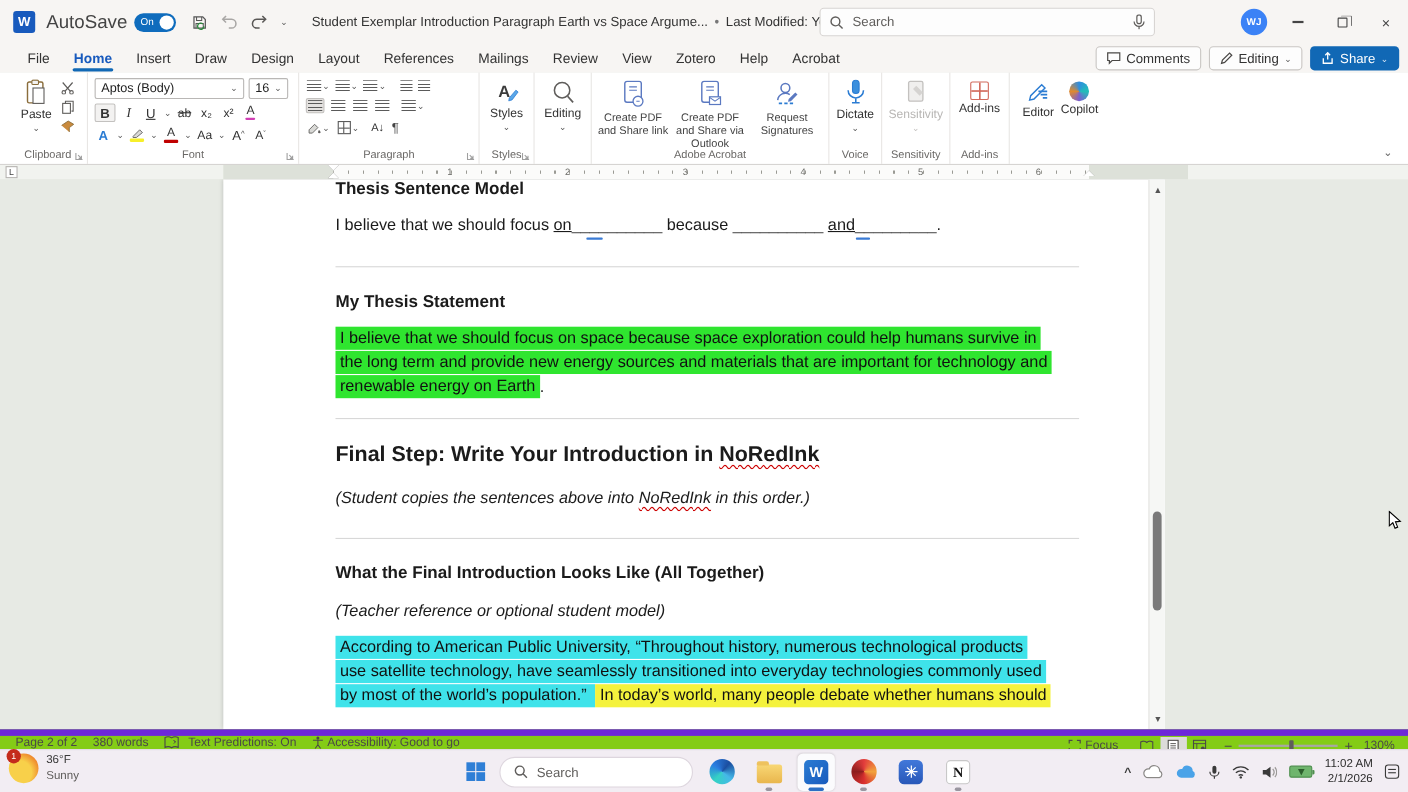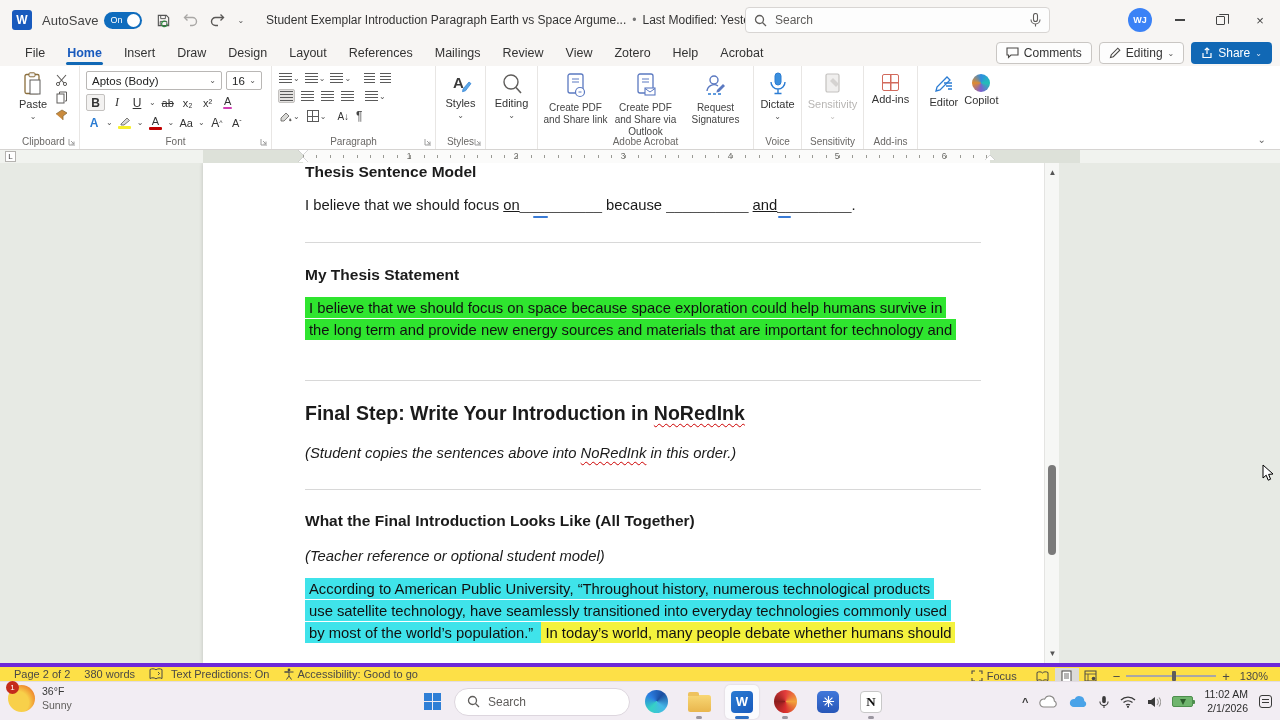--- a/index.html
+++ b/index.html
@@ -3,21 +3,21 @@
 <meta charset="utf-8">
 <style>
 *{margin:0;padding:0;box-sizing:border-box}
 html,body{width:1280px;height:720px}
 body{font-family:"Liberation Sans","DejaVu Sans",sans-serif;background:#e7eae4;overflow:hidden;position:relative;color:#333}
 svg{display:block}
 
 
 #titlebar{position:absolute;top:0;left:0;width:1280px;height:40px;background:#f7f5f3;display:flex;align-items:center}
 .appicon{width:20px;height:20px;margin-left:12px;background:#185abd;border-radius:3px;color:#fff;font-weight:bold;font-size:12px;display:flex;align-items:center;justify-content:center}
-.autosave-label{font-size:13px;color:#444;margin-left:10px}
+.autosave-label{font-size:17px;color:#444;margin-left:10px}
 .toggle{width:38px;height:17px;background:#0f6cbd;border-radius:9px;margin-left:6px;position:relative;display:flex;align-items:center}
 .toggle .on-txt{color:#fff;font-size:9px;margin-left:6px}
 .toggle .knob{position:absolute;right:2px;width:13px;height:13px;background:#fff;border-radius:50%}
 .qat{display:flex;align-items:center;gap:12px;margin-left:14px;color:#5f5d5b}
 .qat .dim{opacity:.55}
 .tb-title{margin-left:22px;font-size:12px;color:#333;display:flex;align-items:center;gap:6px;white-space:nowrap}
 .tb-title .dot{color:#777}
 .tb-chev{font-size:9px;color:#555}
 #tb-search{position:absolute;left:745px;top:7px;width:305px;height:26px;background:#fdfdfd;border:1px solid #d8d5d3;border-radius:4px;display:flex;align-items:center;padding:0 8px;gap:8px}
 #tb-search .ph{color:#5f5d5b;font-size:12px;flex:1}
@@ -91,21 +91,21 @@
 .hl-green{background:#2fe52f}
 .hl-cyan{background:#3fe3ea}
 .hl-yellow{background:#f4f23d}
 .grammar-mark{position:absolute;height:2px;background:#3a7bd5;border-radius:1px}
 #vscroll{position:absolute;right:0;top:0;width:15px;height:500px;background:#f6f7f5;border-left:1px solid #e4e4e2}
 .scroll-arrow{position:absolute;left:0;width:15px;text-align:center;font-size:8px;color:#555}
 #vthumb{position:absolute;left:3px;top:302px;width:8px;height:90px;background:#7a7a7a;border-radius:4px}
 #cursor{position:absolute;left:1262px;top:464px;z-index:50}
 
 
-#statusbar{position:absolute;top:663px;left:0;width:1280px;height:18px;background:#fde047;border-top:4px solid #6d28d9;display:flex;align-items:center;font-size:11px;color:#4a4846}
+#statusbar{position:absolute;top:663px;left:0;width:1280px;height:18px;background:#84cc16;border-top:6px solid #6d28d9;display:flex;align-items:center;font-size:11px;color:#4a4846}
 .sb-item{display:flex;align-items:center;gap:4px;margin-left:14px}
 .sb-right{position:absolute;right:0;top:0;height:18px;display:flex;align-items:center}
 .viewbtn{width:24px;height:17px;display:flex;align-items:center;justify-content:center}
 .viewbtn.active{background:#dcdbd9}
 .zoom-track{width:90px;height:2px;background:#a9a7a5;position:relative;margin:0 6px}
 .zoom-thumb{position:absolute;left:46px;top:-4px;width:4px;height:10px;background:#5f5d5b;border-radius:1px}
 
 
 #taskbar{position:absolute;top:681px;left:0;width:1280px;height:39px;background:#f2edf3;border-top:1px solid #e2dce3}
 .weather{position:absolute;left:8px;top:3px;display:flex;align-items:center;gap:7px}
@@ -582,20 +582,21 @@
     <div class="grammar-mark" style="left:330px;top:53px;width:15px"></div>
     <div class="grammar-mark" style="left:575px;top:53px;width:13px"></div>
 
     <div class="dochr" style="top:79px"></div>
 
     <div class="doc-el h-sm" style="top:103px">My Thesis Statement</div>
 
     <div class="doc-el body-txt" style="top:136px">
       <div class="hline"><mark class="hl-green">I believe that we should focus on space because space exploration could help humans survive in</mark></div>
       <div class="hline"><mark class="hl-green">the long term and provide new energy sources and materials that are important for technology and</mark></div>
+      <div class="hline"><mark class="hl-green">renewable energy on Earth</mark><span>.</span></div>
     </div>
 
     <div class="dochr" style="top:217px"></div>
 
     <div class="doc-el h-lg" style="top:239px">
       <span>Final Step: Write Your Introduction in </span><span class="sqred">NoRedInk</span>
     </div>
 
     <div class="doc-el body-txt it" style="top:282px">
       <span>(Student copies the sentences above into </span><span class="sqred">NoRedInk</span><span> in this order.)</span>

